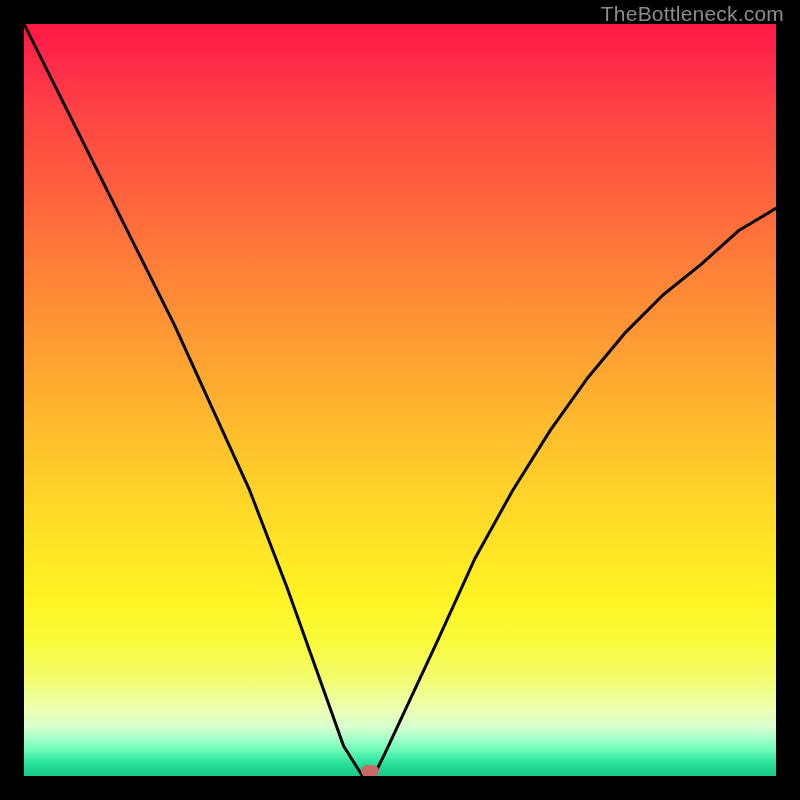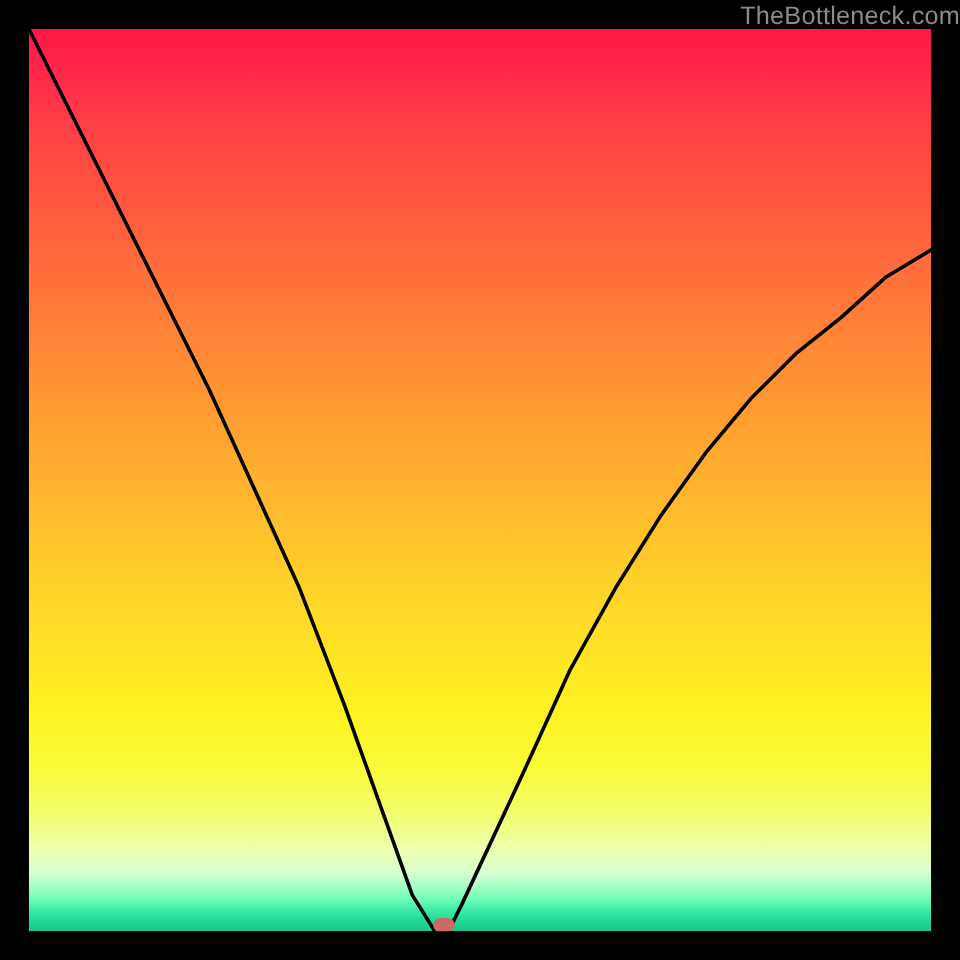--- a/index.html
+++ b/index.html
@@ -50,21 +50,21 @@
       #a6ffc8 95%,
       #6dfcb7 96.5%,
       #33e6a4 98%,
       #1ed592 99%,
       #1cc987 100%
     );
   }
   .watermark {
     position: absolute;
     top: 2px;
-    right: 0;
+    right: 16px;
     color: #8c8c8c;
     font-size: 21px;
     font-weight: 500;
     letter-spacing: 0.2px;
     user-select: none;
   }
   svg.curve {
     position: absolute;
     inset: 0;
   }

